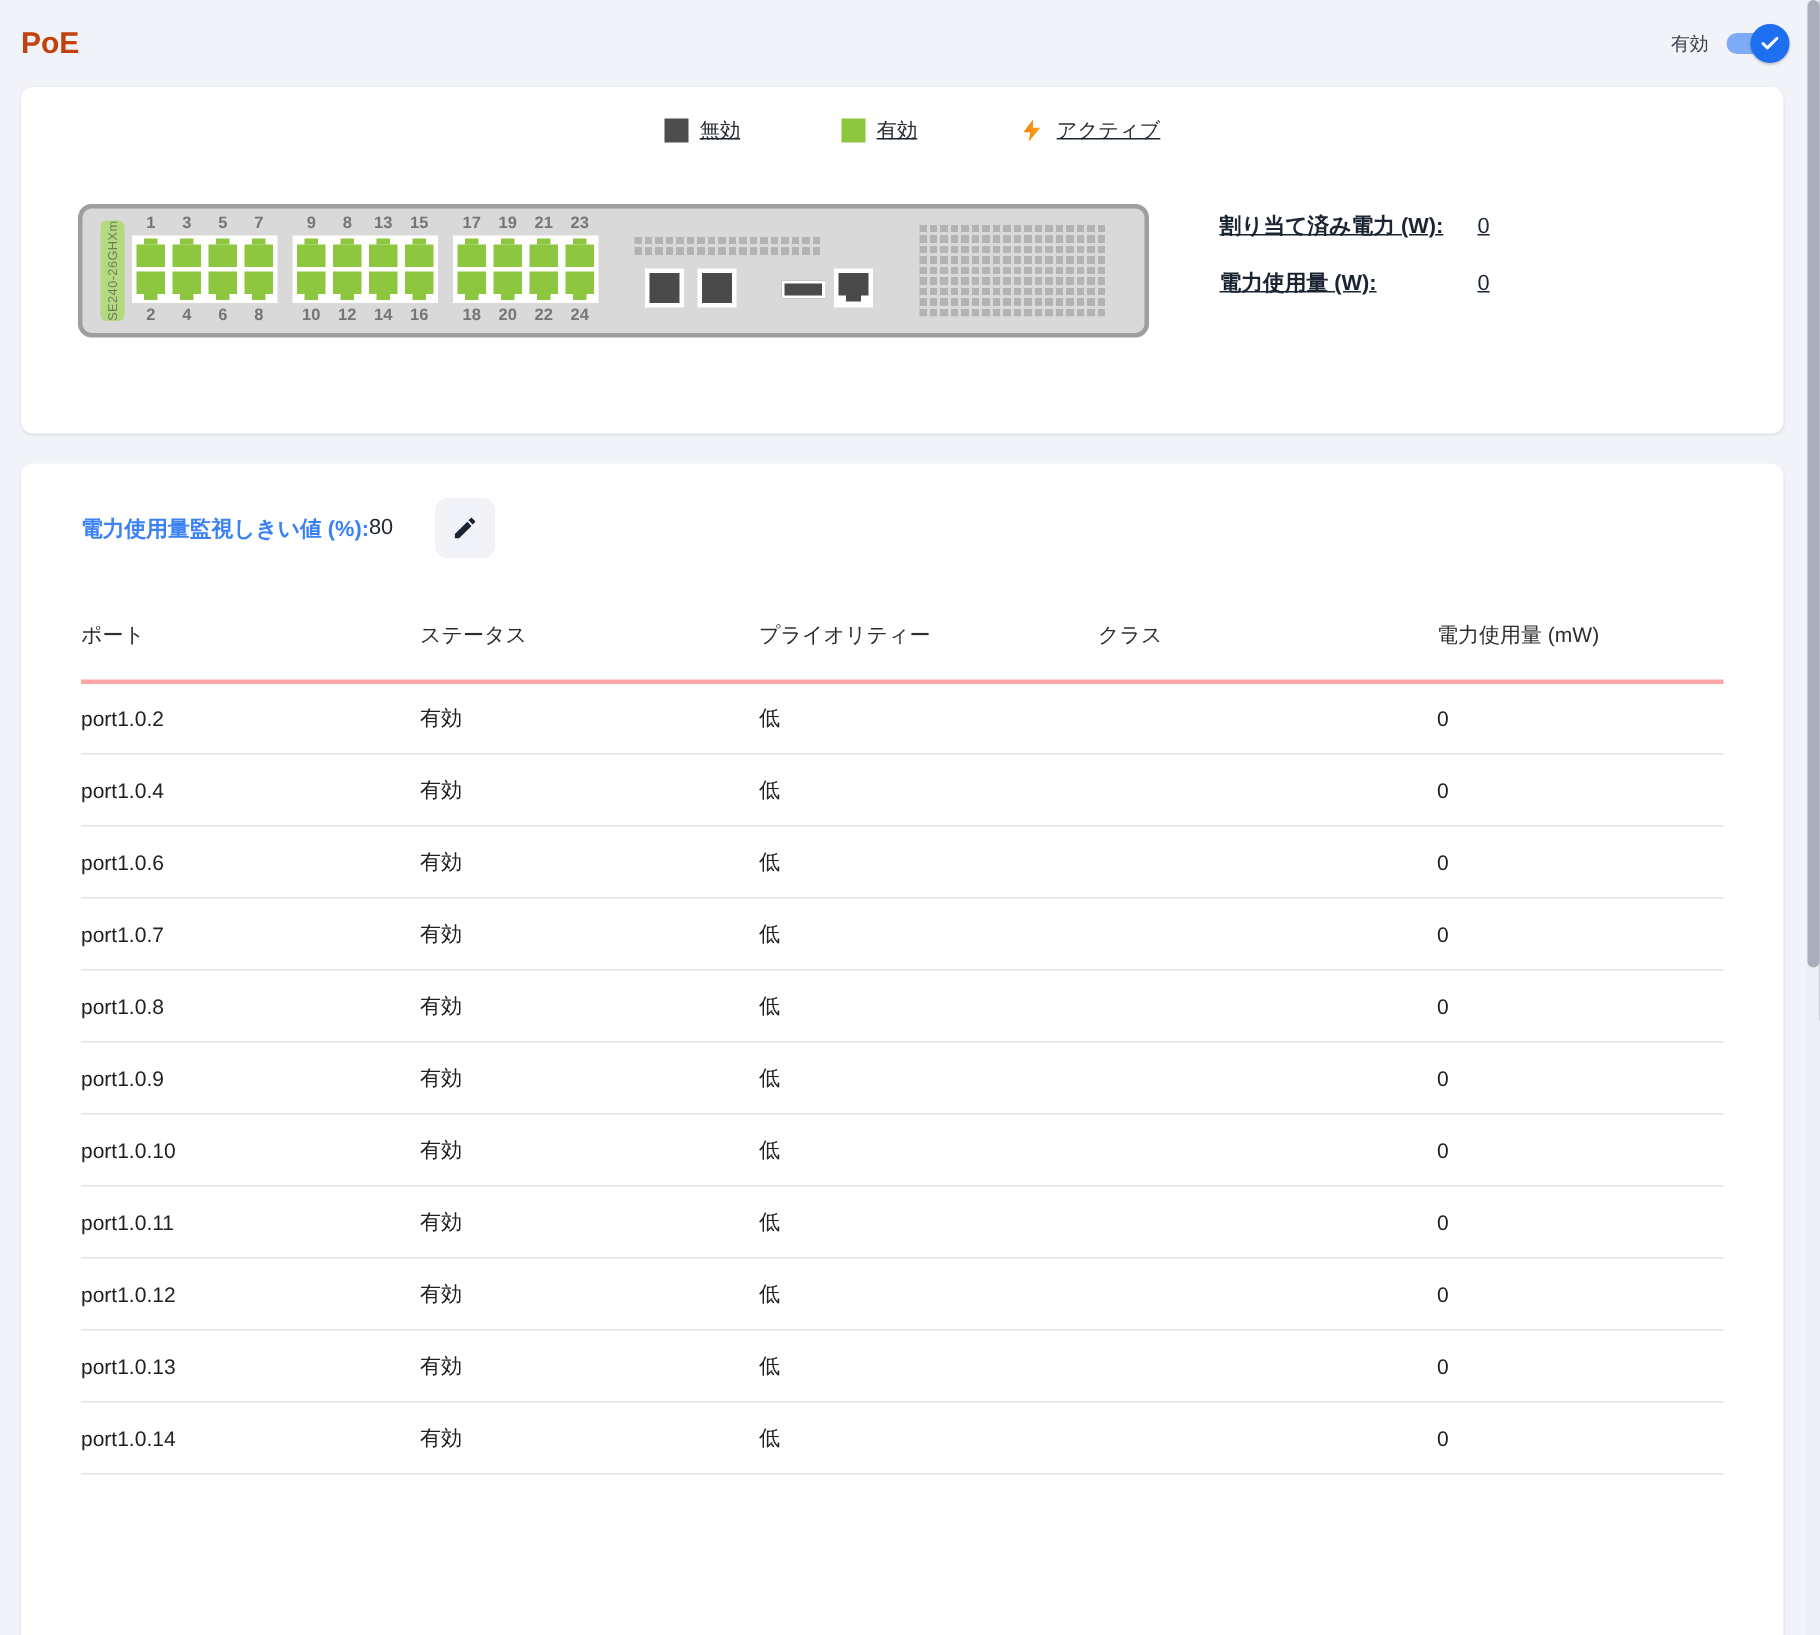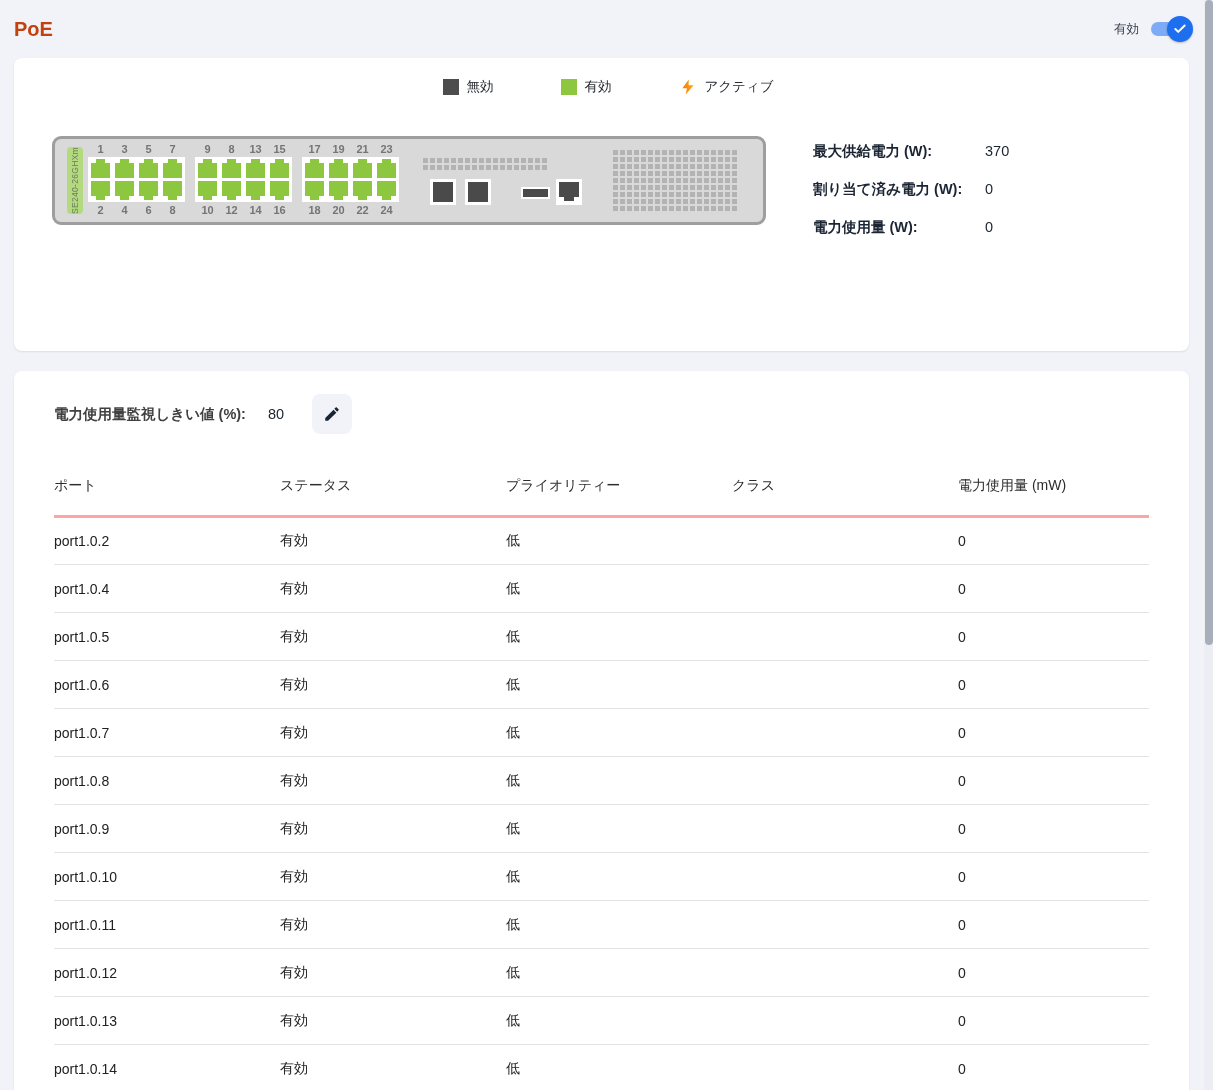--- a/index.html
+++ b/index.html
@@ -22,21 +22,21 @@
   .switch-ctl { position:relative; width:38px; height:16px; }
   .switch-track { position:absolute; left:0; top:1px; width:36px; height:14px; border-radius:7px; background:#7dabf6; }
   .switch-thumb {
     position:absolute; right:-4px; top:-5px; width:26px; height:26px; border-radius:50%;
     background:#1e6ef0; display:flex; align-items:center; justify-content:center;
     box-shadow:0 1px 2px rgba(0,0,0,.25);
   }
 
   
   .card { background:#fff; border-radius:8px; box-shadow:0 1px 2px rgba(60,64,67,.12); }
-  .card1 { height:293px; padding:20px 24px 0 38px; }
+  .card1 { height:231px; padding:20px 24px 0 38px;text-decoration:underline; }
   .card2 { margin-top:20px; padding:23px 40px 0 40px; height:860px; }
 
   
   .legend { display:flex; justify-content:center; gap:68px; margin-bottom:40px; }
   .legend-item { display:flex; align-items:center; gap:7px; font-size:13.5px; color:#24292f; }
   .legend-swatch { width:16px; height:16px; display:inline-block; }
   .legend-swatch.disabled { background:#4d4d4d; }
   .legend-swatch.enabled { background:#8dc63f; }
 
   
@@ -91,22 +91,22 @@
   .console-port::after { content:""; position:absolute; left:8px; top:17px; width:10px; height:5px; background:#4a4a4a; }
 
   
   .power-info { margin-left:auto; width:352px; padding-top:5px; }
   .power-row { display:flex; margin-bottom:17px; font-size:14.5px; line-height:21px; }
   .power-label { width:172px; font-weight:bold; color:#1b2433; }
   .power-value { color:#1b2433; }
 
   
   .threshold-row { display:flex; align-items:center; height:40px; }
-  .threshold-label { font-size:14.5px; font-weight:bold; color:#404040; }
-  .threshold-value { margin-left:22px; font-size:14.5px; color:#1b2433; }
+  .threshold-label { font-size:14.5px; font-weight:bold; color:#3b82f6; }
+  .threshold-value { font-size:14.5px; color:#1b2433; }
   .edit-btn {
     margin-left:28px; width:40px; height:40px; border:none; border-radius:8px;
     background:#f1f3f9; display:flex; align-items:center; justify-content:center; cursor:pointer;
   }
 
   
   table { width:100%; border-collapse:collapse; margin-top:29px; table-layout:fixed; }
   col.c1,col.c2,col.c3,col.c4 { width:226px; }
   thead th {
     text-align:left; font-weight:normal; font-size:14px; color:#2d2d2d;
@@ -255,24 +255,20 @@
         <div class="vent vent-small"></div>
         <div class="sfp sfp1"></div>
         <div class="sfp sfp2"></div>
         <div class="reset-bar"></div>
         <div class="console-port"></div>
         <div class="vent vent-large"></div>
       </div>
 
       <div class="power-info">
 
-          <div class="power-row">
-            <span class="power-label">最大供給電力 (W):</span>
-            <span class="power-value">370</span>
-          </div>
 
           <div class="power-row">
             <span class="power-label">割り当て済み電力 (W):</span>
             <span class="power-value">0</span>
           </div>
 
           <div class="power-row">
             <span class="power-label">電力使用量 (W):</span>
             <span class="power-value">0</span>
           </div>
@@ -324,27 +320,20 @@
 
 
           <tr>
             <td>port1.0.4</td>
             <td>有効</td>
             <td>低</td>
             <td></td>
             <td>0</td>
           </tr>
 
-          <tr>
-            <td>port1.0.5</td>
-            <td>有効</td>
-            <td>低</td>
-            <td></td>
-            <td>0</td>
-          </tr>
 
           <tr>
             <td>port1.0.6</td>
             <td>有効</td>
             <td>低</td>
             <td></td>
             <td>0</td>
           </tr>
 
           <tr>

